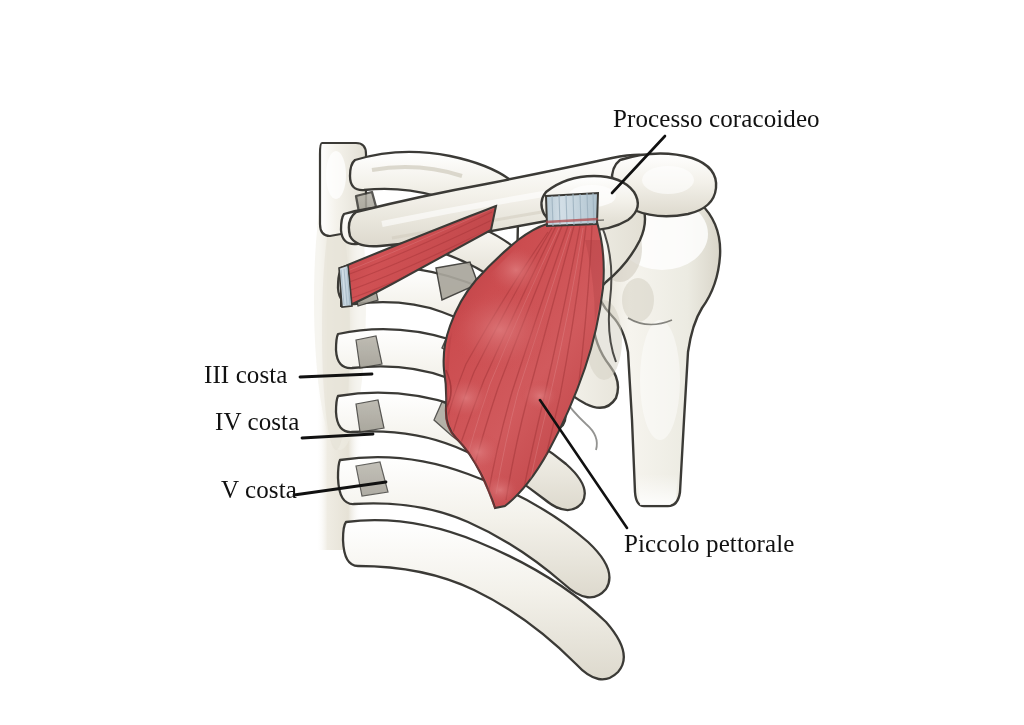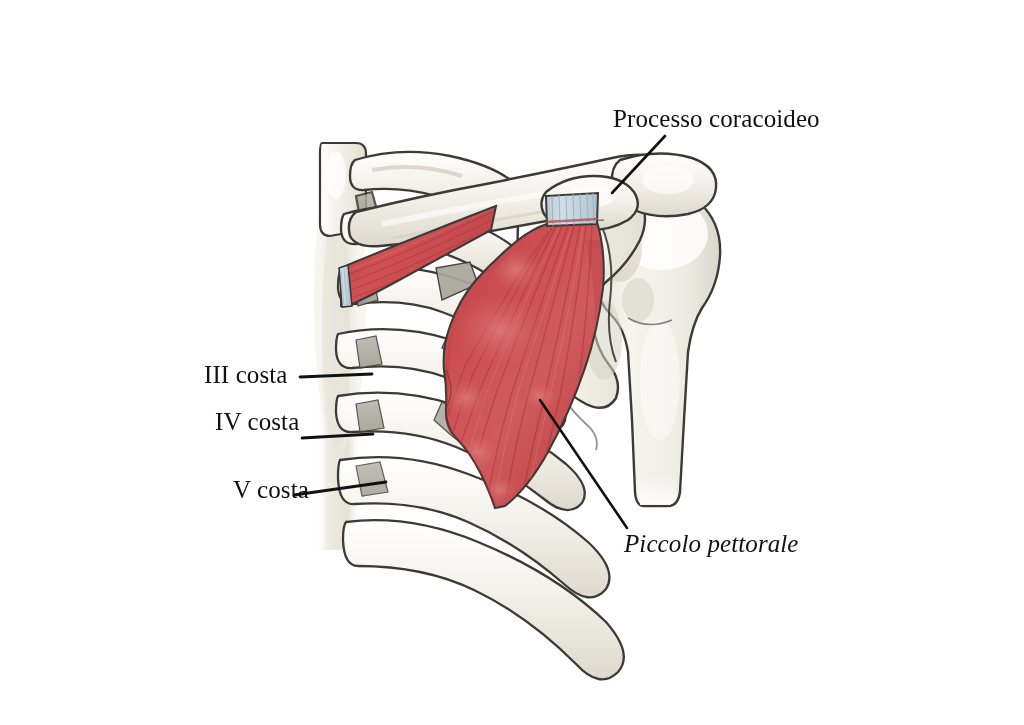--- a/index.html
+++ b/index.html
@@ -16,24 +16,24 @@
     color:#111111;
     font-family:"Liberation Serif","DejaVu Serif",serif;
     font-size:25px;
     line-height:1.05;
     white-space:nowrap;
     letter-spacing:.1px;
   }
   .lbl-right{text-align:left;}
   .lbl-left{text-align:right;font-family:Liberation Serif, serif;}
   #lbl-coracoid{left:613px;top:106px;}
-  #lbl-pectoralis{left:624px;top:531px;font-style:italic;}
+  #lbl-pectoralis{left:624px;top:531px;}
   #lbl-rib3{left:204px;top:362px;}
   #lbl-rib4{left:215px;top:409px;}
-  #lbl-rib5{left:233px;top:477px;}
+  #lbl-rib5{left:221px;top:477px;}
 </style>
 </head>
 <body>
 
 <div id="stage">
 
   <svg id="art" viewBox="0 0 1024 725" xmlns="http://www.w3.org/2000/svg">
     <defs>
       <linearGradient id="boneV" x1="0" y1="0" x2="1" y2="0">
         <stop offset="0%" stop-color="#ffffff"></stop>

